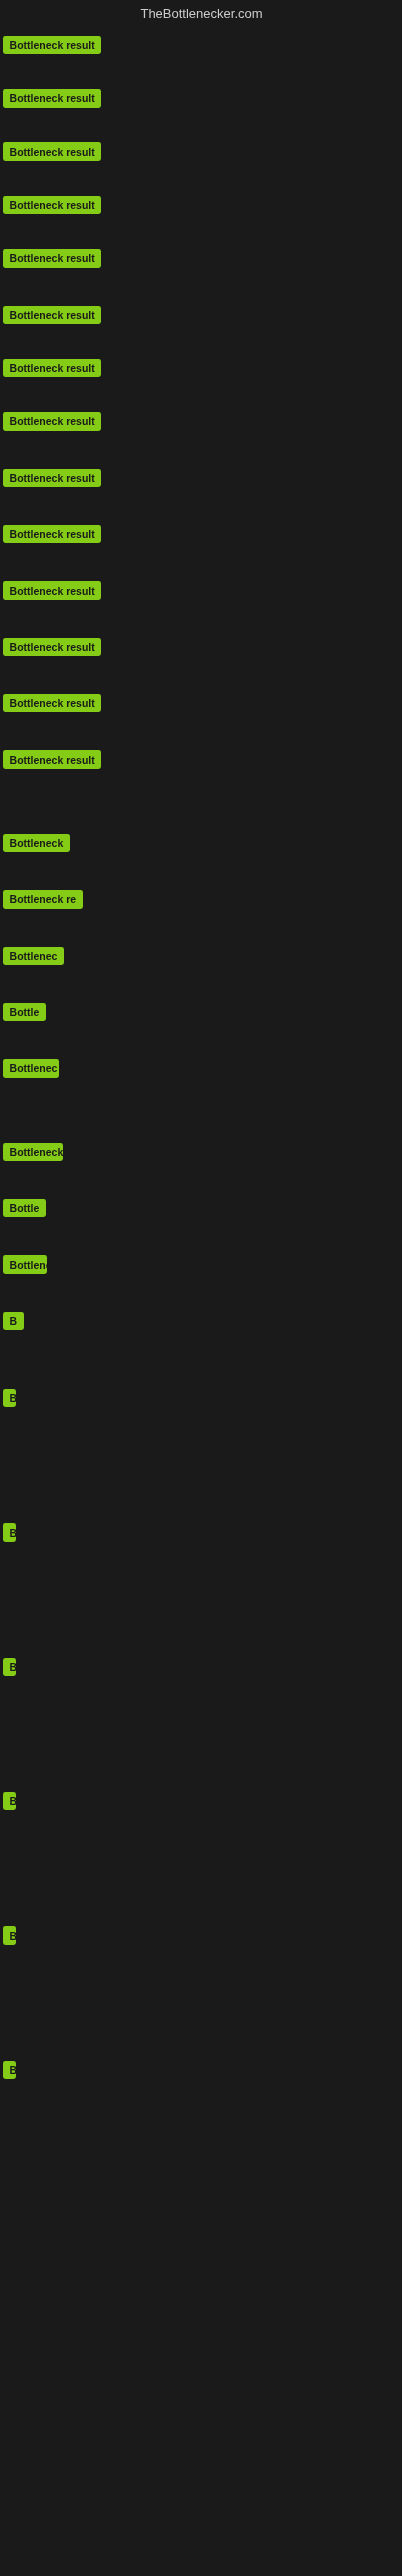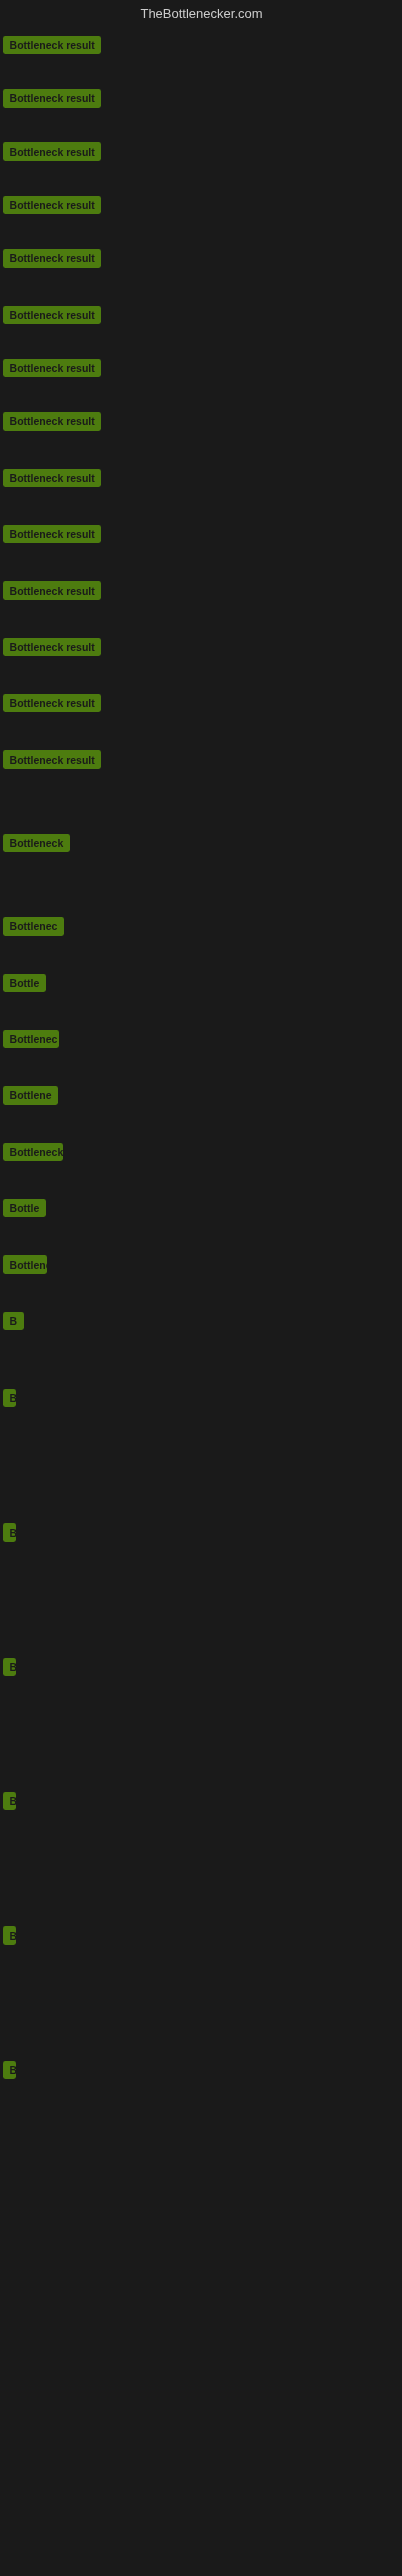--- a/index.html
+++ b/index.html
@@ -24,21 +24,21 @@
       background-color: #1a1a1a;
     }
 
     .bottleneck-item {
       margin: 0 0 4.8px 0;
       padding: 1.6px 0;
     }
 
     .bottleneck-badge {
       display: inline-block;
-      background-color: #4d7c0f;
+      background-color: #84cc16;
       color: #1a1a1a;
       font-size: 10.5px;
       font-weight: bold;
       padding: 3.2px 6.4px;
       border-radius: 2.4px;
       white-space: nowrap;
       overflow: hidden;
     }
 
     .items-container {
@@ -111,28 +111,28 @@
     <div style="height: 27px;"></div>
     <div class="bottleneck-item item-12"><span class="bottleneck-badge">Bottleneck result</span></div>
     <div style="height: 27px;"></div>
     <div class="bottleneck-item item-13"><span class="bottleneck-badge">Bottleneck result</span></div>
     <div style="height: 27px;"></div>
     <div class="bottleneck-item item-14"><span class="bottleneck-badge">Bottleneck result</span></div>
     <div style="height: 27px;"></div>
     <div style="height: 27px;"></div>
     <div class="bottleneck-item item-16"><span class="bottleneck-badge">Bottleneck</span></div>
     <div style="height: 27px;"></div>
+    <div class="bottleneck-item item-17"><span class="bottleneck-badge">Bottleneck re</span></div>
     <div style="height: 27px;"></div>
     <div class="bottleneck-item item-18"><span class="bottleneck-badge">Bottlenec</span></div>
     <div style="height: 27px;"></div>
     <div class="bottleneck-item item-19"><span class="bottleneck-badge">Bottle</span></div>
     <div style="height: 27px;"></div>
     <div class="bottleneck-item item-20"><span class="bottleneck-badge">Bottlenec</span></div>
     <div style="height: 27px;"></div>
-    <div class="bottleneck-item item-21"><span class="bottleneck-badge">Bottlene</span></div>
     <div style="height: 27px;"></div>
     <div class="bottleneck-item item-22"><span class="bottleneck-badge">Bottleneck</span></div>
     <div style="height: 27px;"></div>
     <div class="bottleneck-item item-23"><span class="bottleneck-badge">Bottle</span></div>
     <div style="height: 27px;"></div>
     <div class="bottleneck-item item-24"><span class="bottleneck-badge">Bottlenec</span></div>
     <div style="height: 27px;"></div>
     <div class="bottleneck-item item-25"><span class="bottleneck-badge">B</span></div>
     <div style="height: 48px;"></div>
     <div class="bottleneck-item item-26"><span class="bottleneck-badge">B</span></div>

